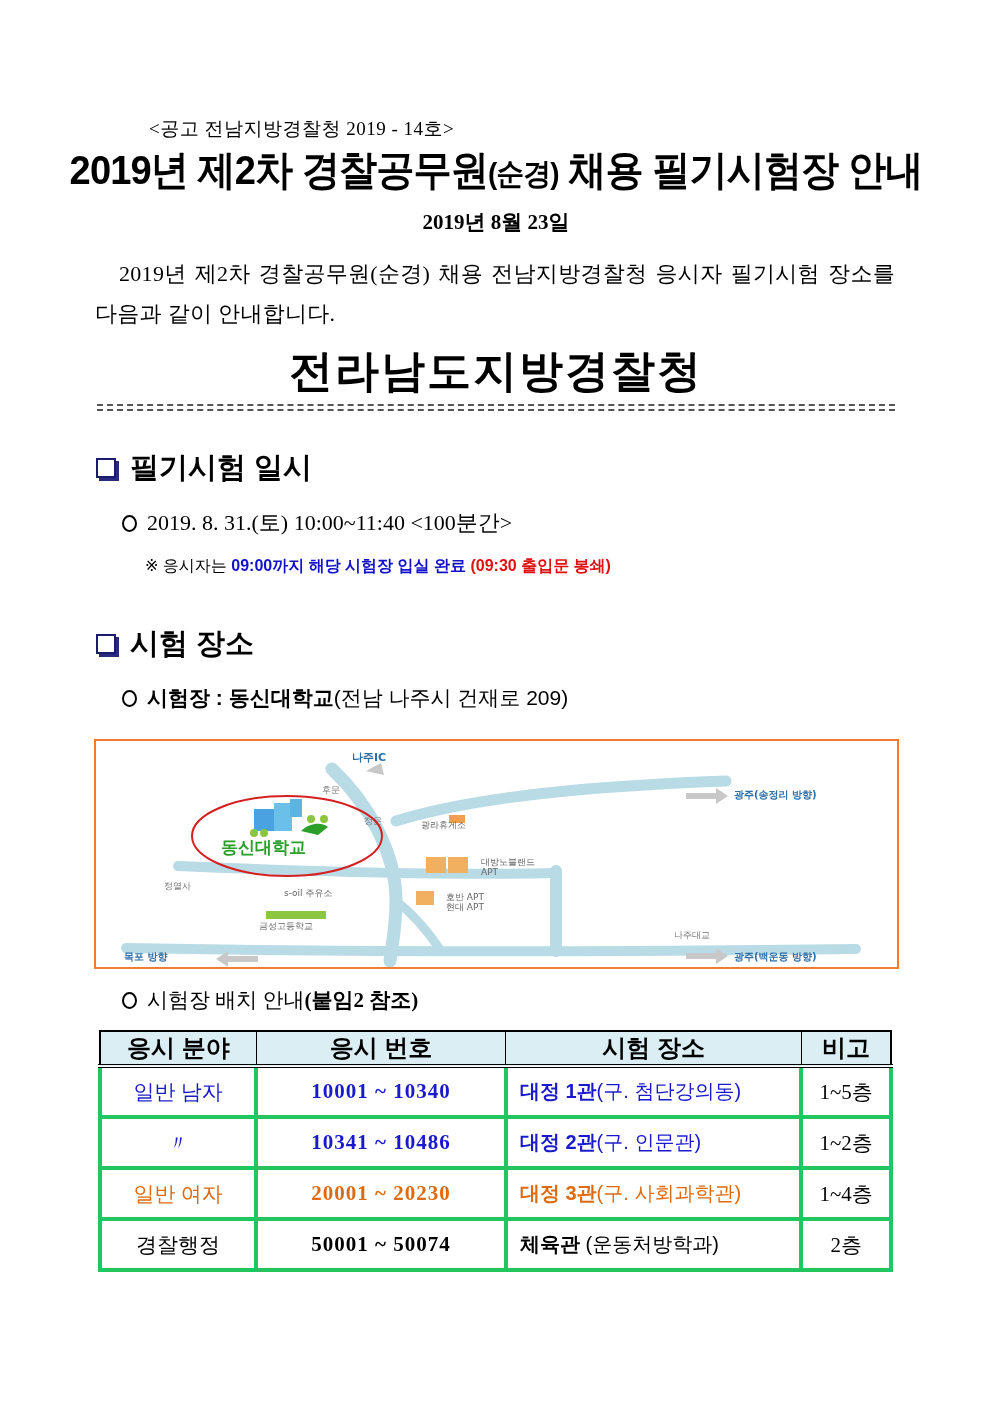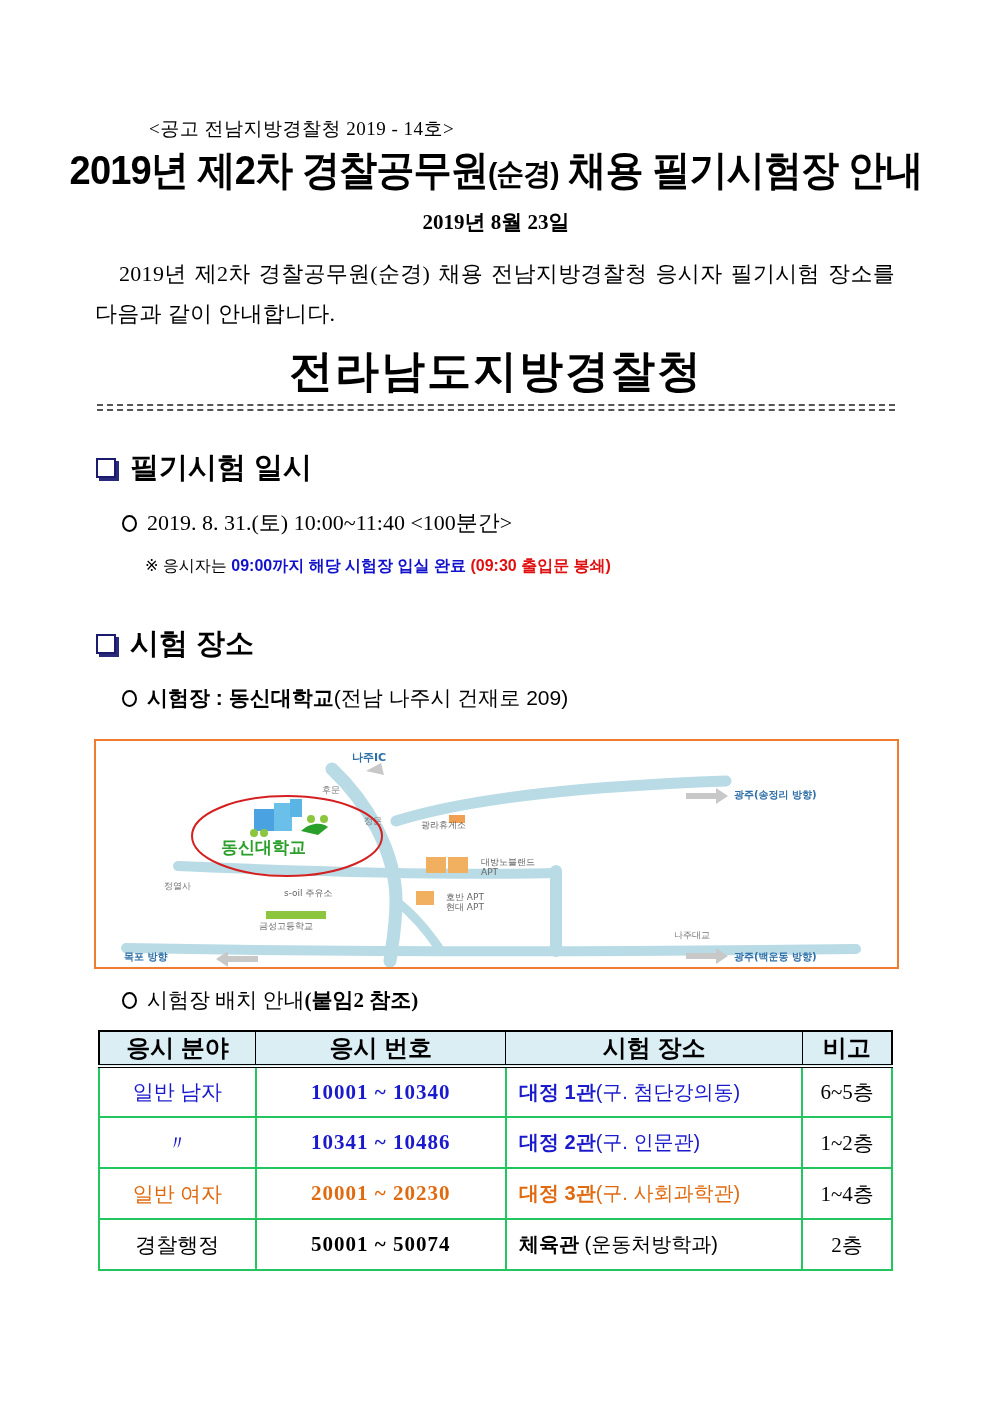--- a/index.html
+++ b/index.html
@@ -31,21 +31,21 @@
   .line2 .b { font-weight: bold; }
 
   .map { left: 94px; top: 739px; width: 805px; height: 230px; border: 2px solid #f07c30; background: #fff; overflow: hidden; }
   .map svg { display: block; }
 
   .line3 { left: 122px; top: 986px; font-size: 21px; }
   .line3 .b { font-weight: bold; }
 
   table.alloc { position: absolute; left: 98px; top: 1030px; width: 795px; border-collapse: collapse; border: 2px solid #000; font-size: 21px; }
   table.alloc th { background: #daeef3; font-family: "Liberation Sans", "DejaVu Sans", sans-serif; font-weight: bold; font-size: 24px; height: 28px; border: 1px solid #000; border-bottom: 4px double #000; }
-  table.alloc td { height: 51px; border: 2px solid #22c55e; text-align: center; }
+  table.alloc td { height: 51px; border: 4px solid #22c55e; text-align: center; }
   table.alloc td.place { text-align: left; padding-left: 12px; font-family: "Liberation Sans", "DejaVu Sans", sans-serif; font-size: 20px; }
   table.alloc td.place .bld { font-weight: bold; }
   table.alloc td.num { font-weight: bold; letter-spacing: 1px; }
   .c-blue { color: #1a1acc; }
   .c-orange { color: #e06a10; }
   .c-black { color: #000; }
 </style>
 </head>
 <body>
 
@@ -156,21 +156,21 @@
       <th>응시 번호</th>
       <th>시험 장소</th>
       <th>비고</th>
     </tr>
   </thead>
   <tbody>
     <tr class="c-blue">
       <td>일반 남자</td>
       <td class="num">10001  ~  10340</td>
       <td class="place"><span class="bld">대정 1관</span><span>(구. 첨단강의동)</span></td>
-      <td class="c-black">6~5층</td>
+      <td class="c-black">1~5층</td>
     </tr>
     <tr class="c-blue">
       <td>〃</td>
       <td class="num">10341  ~  10486</td>
       <td class="place"><span class="bld">대정 2관</span><span>(구. 인문관)</span></td>
       <td class="c-black">1~2층</td>
     </tr>
     <tr class="c-orange">
       <td>일반 여자</td>
       <td class="num">20001  ~  20230</td>

